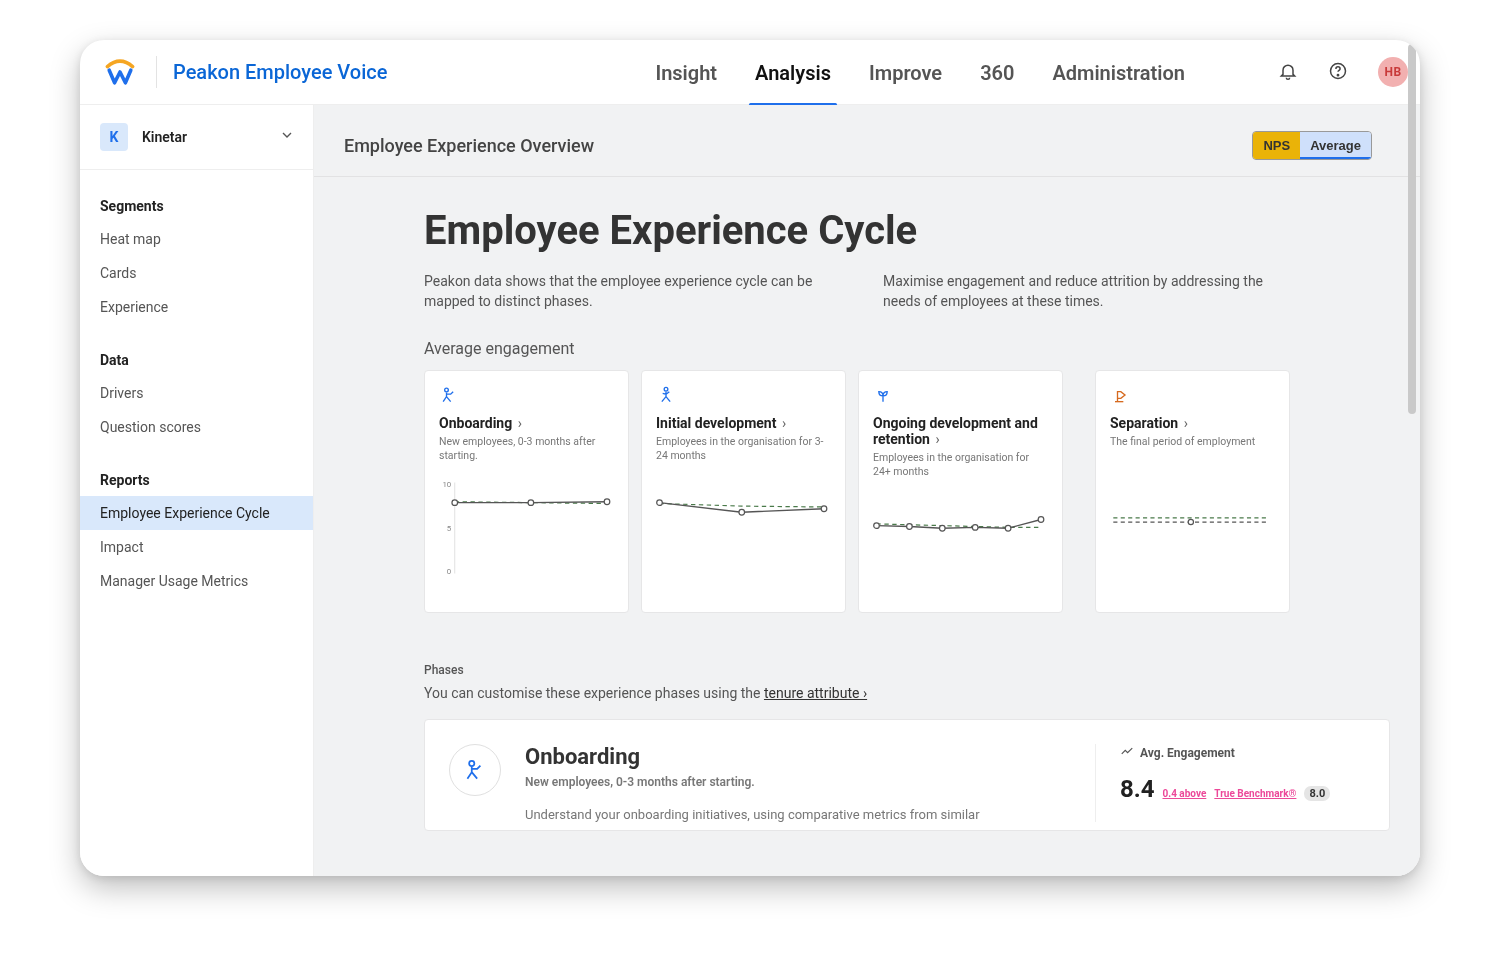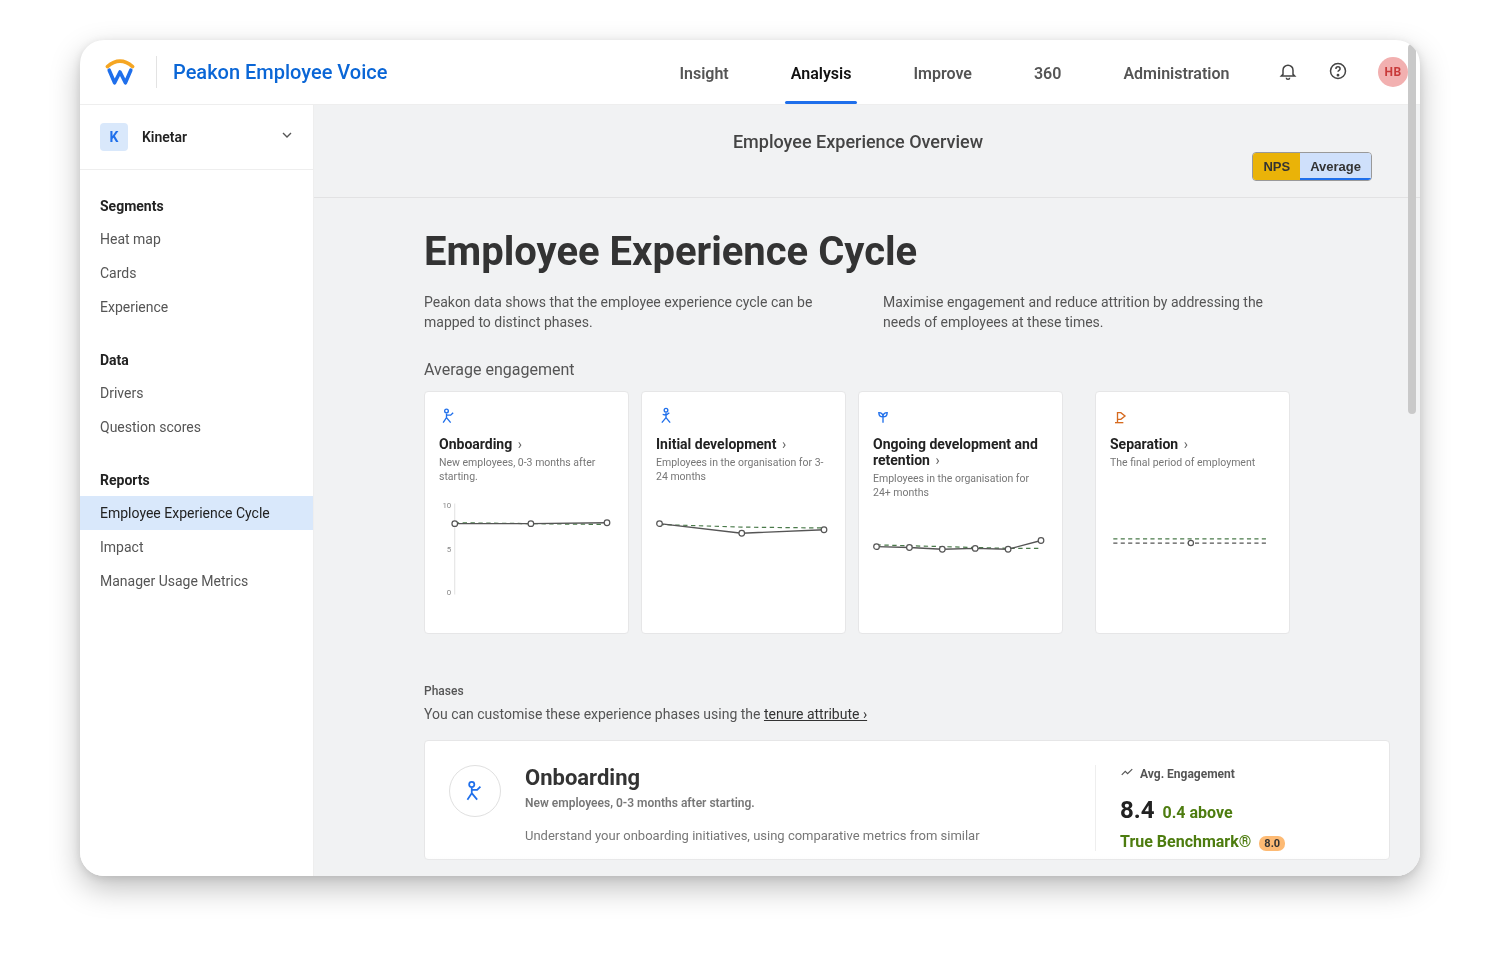--- a/index.html
+++ b/index.html
@@ -28,38 +28,38 @@
     border-bottom: 1px solid #eee;
     display: flex;
     align-items: center;
     padding: 0 12px 0 16px;
     gap: 24px;
   }
   .logo-wrap { display:flex; align-items:center; gap:16px; padding-left:4px;}
   .logo-glyph { width: 40px; height: 40px; display:flex; align-items:center; justify-content:center; }
   .product-name { color:#0a66d6; font-size:20px; font-weight:500; white-space:nowrap; }
   .nav { display:flex; gap:38px; margin-left:244px;}
-  .nav-item { font-size:16px; color:#555; font-weight:600; padding:20px 0 18px 0; cursor:pointer; position:relative;margin-left:24px;}
+  .nav-item { font-size:20px; color:#555; font-weight:600; padding:20px 0 18px 0; cursor:pointer; position:relative;}
   .nav-item.active { color:#111; }
   .nav-item.active::after { content:""; position:absolute; left:-6px; right:-6px; bottom:-3px; height:3px; background:#1f6feb; border-radius:2px;}
   .topbar-right { margin-left:auto; display:flex; align-items:center; gap:28px; }
   .top-icon { width:22px; height:22px; color:#444; cursor:pointer; }
   .avatar { width:30px; height:30px; border-radius:50%; background:#f2b0b0; display:flex; align-items:center; justify-content:center; color:#c83a3a; font-size:12px; font-weight:700; letter-spacing:.5px;}
   .body { flex:1; display:flex; min-height:0; }
   .sidebar { width:234px; border-right:1px solid #eee; background:#fff; padding:0; }
   .org-picker { display:flex; align-items:center; gap:14px; padding:18px 18px 18px 20px; border-bottom:1px solid #eee;}
   .org-badge { width:28px; height:28px; background:#d9e8fb; color:#1f6feb; border-radius:4px; display:flex; align-items:center; justify-content:center; font-weight:700; font-size:14px;}
   .org-name { font-size:14px; font-weight:600; color:#222; }
   .org-chevron { margin-left:auto; color:#555; }
   .side-section { padding-top:20px;}
   .side-heading { font-size:14px; font-weight:700; color:#222; padding:8px 20px 8px 20px;}
   .side-item { font-size:14px; color:#555; padding:9px 20px; cursor:pointer;}
   .side-item.active { background:#d9e8fb; color:#222;}
   .content { flex:1; background:#f1f2f3; overflow:auto; position:relative;}
-  .pagehead { display:flex; align-items:center; padding:26px 48px 16px 30px; border-bottom:1px solid #e2e2e3;flex-direction:column;}
+  .pagehead { display:flex; align-items:center; padding:26px 48px 16px 30px; border-bottom:1px solid #e2e2e3;}
   .pagehead h2 { font-size:18px; color:#444; font-weight:500;}
   .toggle { margin-left:auto; display:flex; border:1px solid #999; border-radius:4px; overflow:hidden;}
   .toggle button { border:none; background:#eab308; font-size:13px; font-weight:600; color:#333; padding:6px 10px; cursor:pointer;}
   .toggle button.active { background:#cfe0fb; box-shadow: inset 0 -2px 0 #1f6feb;}
   .hero { padding:30px 30px 0 110px;}
   .hero h1 { font-size:40px; font-weight:700; color:#333; margin-bottom:18px;}
   .hero-cols { display:flex; gap:48px; max-width:870px;}
   .hero-cols p { font-size:14px; color:#555; line-height:1.4; flex:1;}
   .section-label { font-size:16px; color:#555; padding:28px 0 12px 110px;}
   .cards-row { display:flex; gap:12px; padding:0 30px 0 110px; align-items:stretch;}
@@ -78,22 +78,22 @@
   .phases a { color:#333; text-decoration:underline;}
   .phase-card { margin:18px 30px 0 110px; background:#fff; border:1px solid #e6e6e7; border-radius:4px; display:flex; padding:24px 24px 8px 24px; gap:24px;}
   .phase-icon { width:52px; height:52px; border-radius:50%; border:1px solid #e0e0e0; display:flex; align-items:center; justify-content:center; color:#1f6feb; flex-shrink:0;}
   .phase-main { flex:1; }
   .phase-main h4 { font-size:22px; font-weight:700; color:#333; }
   .phase-main .sub { font-size:12px; font-weight:600; color:#777; margin-top:6px;}
   .phase-main .desc { font-size:13px; color:#777; margin-top:18px;}
   .phase-metric { width:270px; border-left:1px solid #eee; padding-left:24px;}
   .phase-metric .label { font-size:12px; font-weight:700; color:#555; display:flex; align-items:center; gap:6px;}
   .phase-metric .big { font-size:24px; font-weight:700; color:#222; margin-top:14px; display:flex; align-items:baseline; gap:8px; flex-wrap:wrap;}
-  .phase-metric .big .small { font-size:16px; font-weight:700; color:#4d7c0f;}
-  .phase-metric .big .badge { font-size:11px; background:#fdba74; color:#333; padding:1px 5px; border-radius:7px; font-weight:700;}
+  .phase-metric .big .small { font-size:10px; font-weight:700; color:#ec4899;text-decoration:underline;}
+  .phase-metric .big .badge { font-size:11px; background:#e5e5e5; color:#333; padding:1px 5px; border-radius:7px; font-weight:700;}
   .fade-bottom { position:absolute; bottom:0; left:0; right:0; height:20px; background:linear-gradient(to bottom, rgba(241,242,243,0), rgba(241,242,243,1));}
   .scrollbar-fake { position:absolute; top:4px; right:4px; width:8px; height:calc(100% - 8px); background:transparent;}
   .scrollbar-thumb { position:absolute; top:0; width:8px; height:370px; background:#c9c9c9; border-radius:4px;}
 </style>
 </head>
 <body>
 
 <div class="app-shell">
 
   <div class="topbar">

